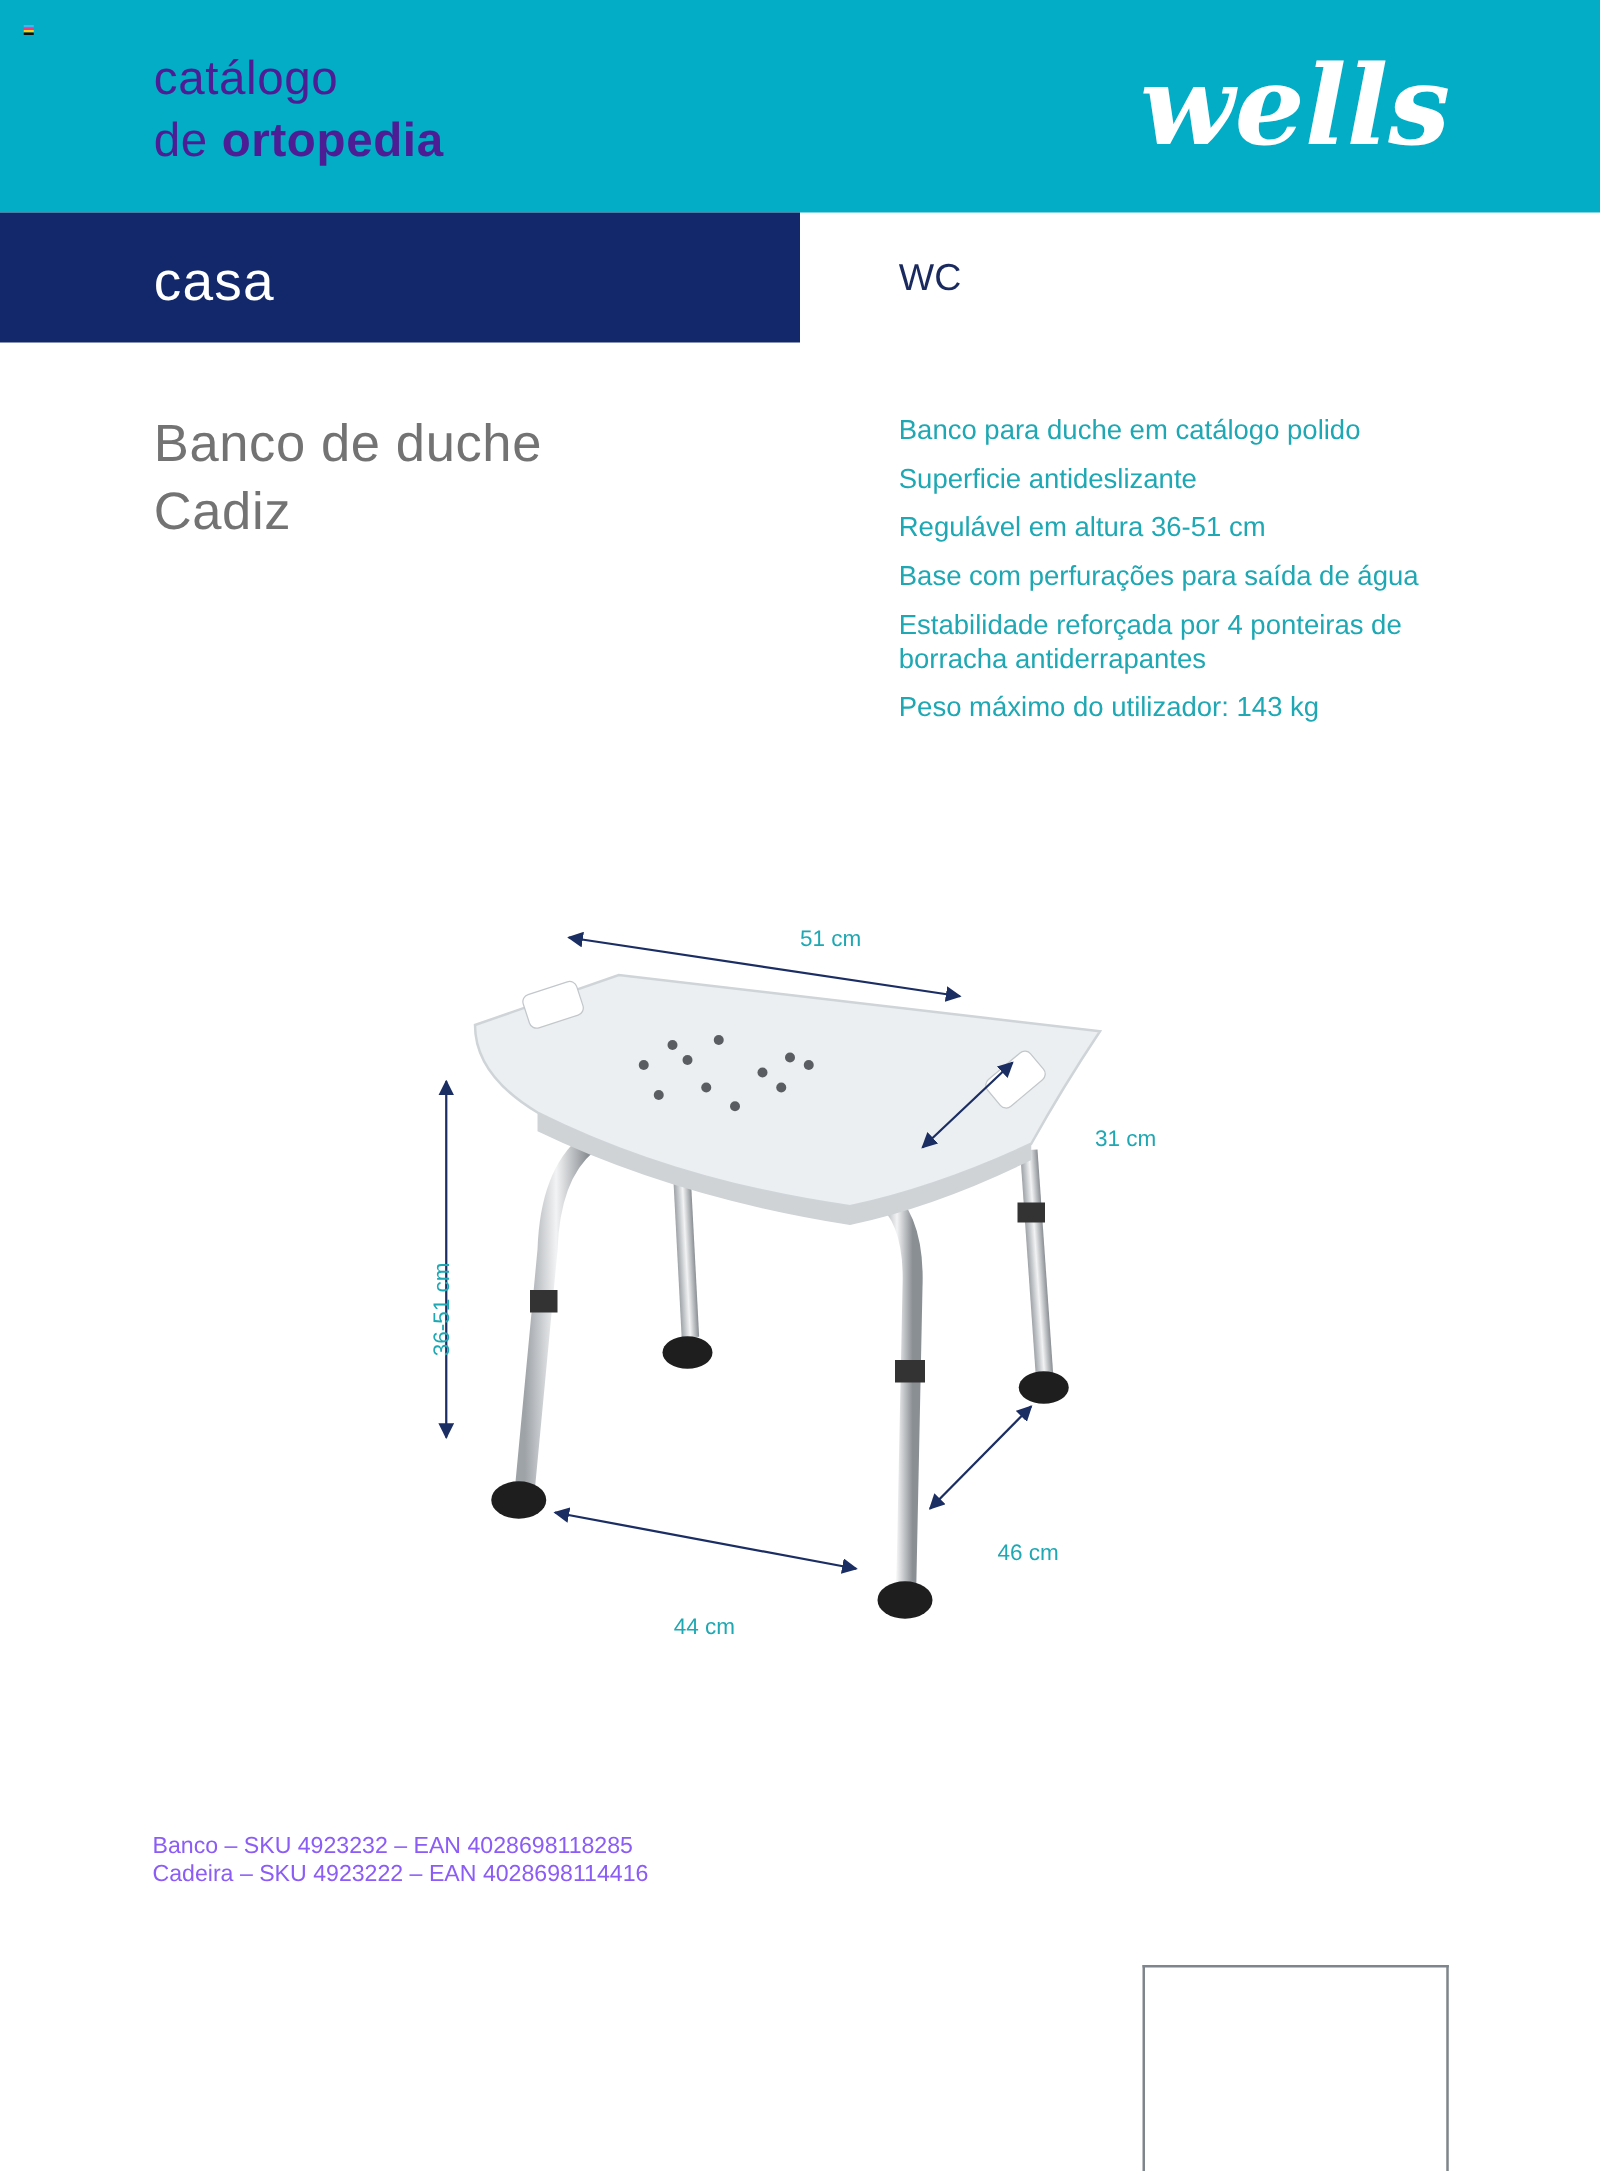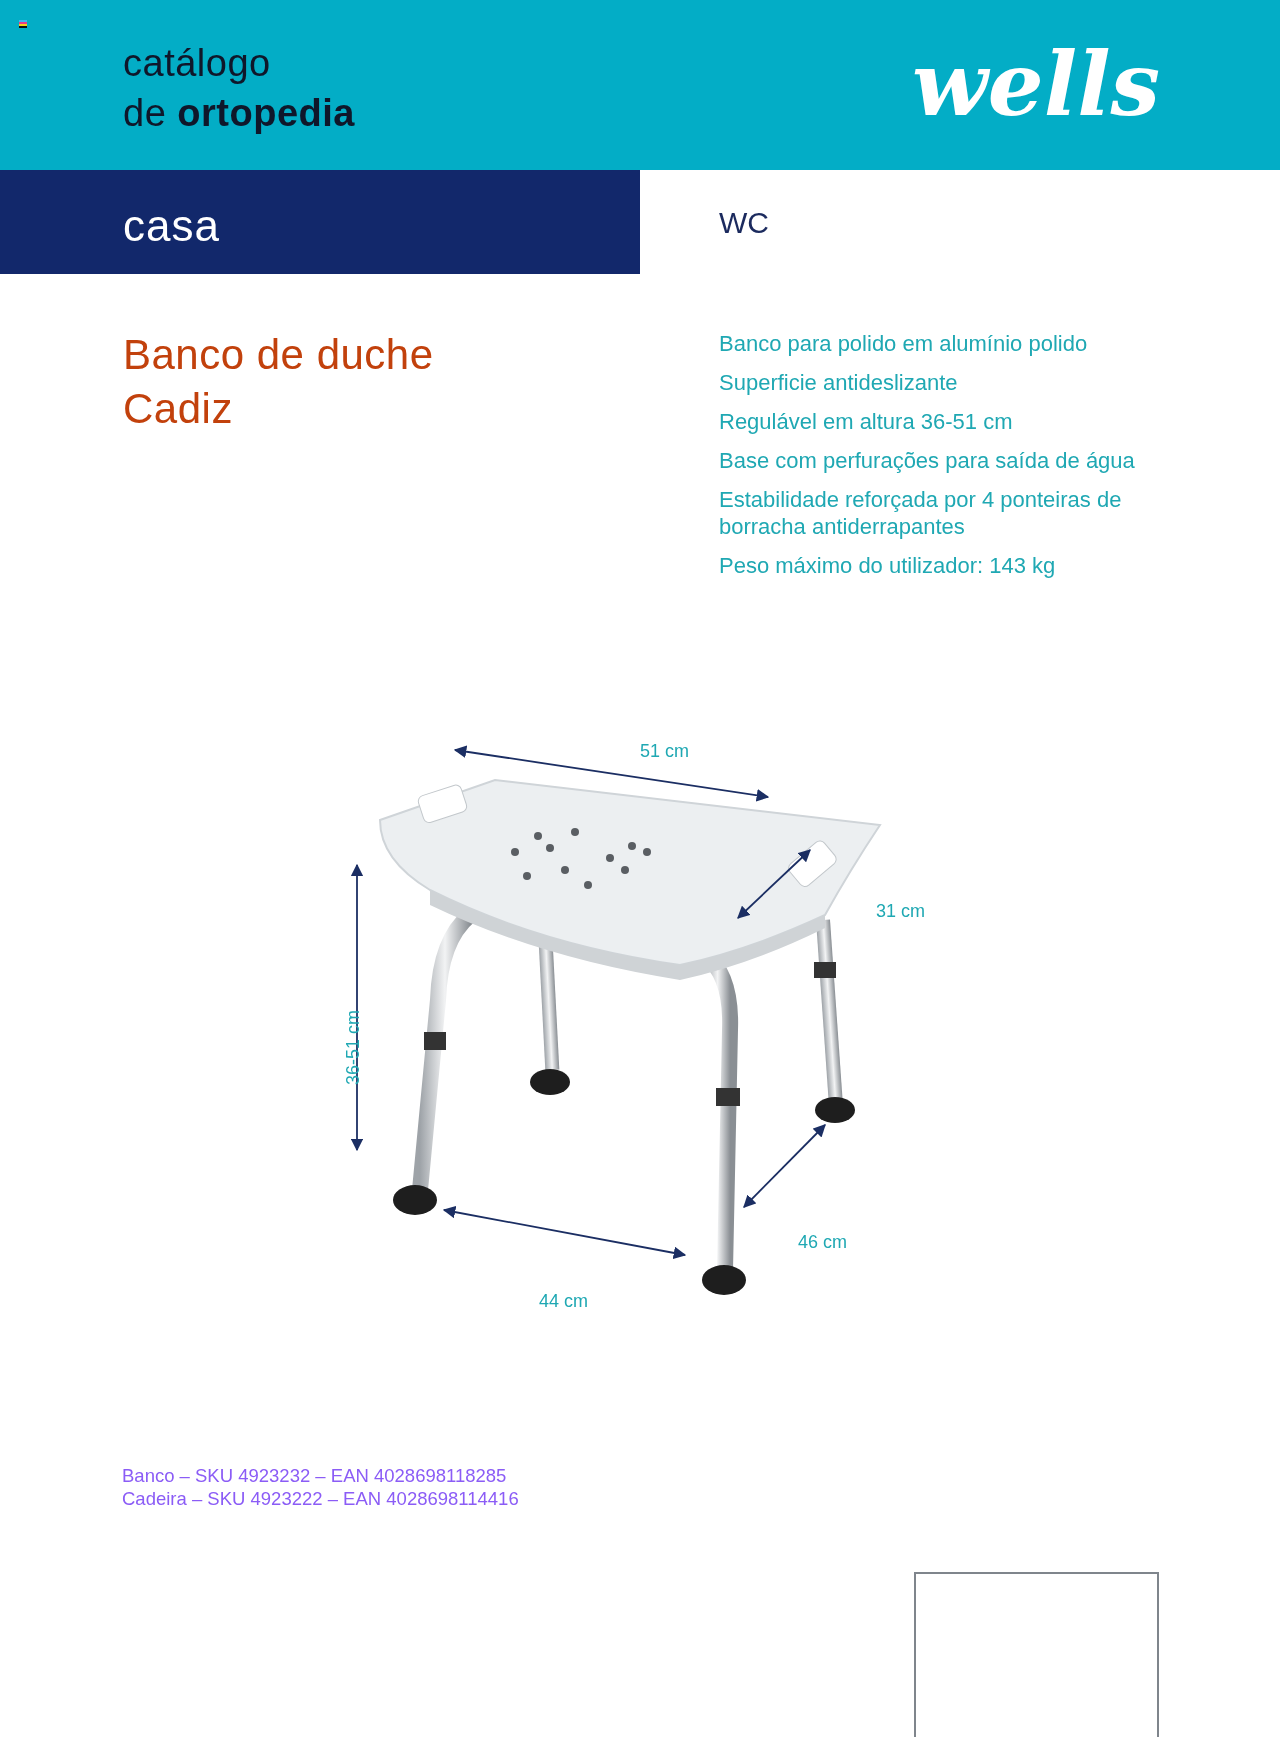--- a/index.html
+++ b/index.html
@@ -8,21 +8,21 @@
 
     .header {
       position: absolute; left: 0; top: 0; width: 1280px; height: 170px;
       background: #03adc6;
     }
     .color-mark {
       position: absolute; left: 19px; top: 20px; width: 8px; height: 8px;
     }
     .color-mark span { display: block; width: 8px; height: 2px; }
     .cat-title {
-      position: absolute; left: 123px; top: 38px; color: #0f172a;
+      position: absolute; left: 123px; top: 38px; color: #4c1d95;
       font-size: 38px; line-height: 50px; letter-spacing: 0.5px;
     }
     .cat-title .light { font-weight: 300; }
     .cat-title .bold { font-weight: 700; }
     .logo {
       position: absolute; left: 912px; top: 40px; width: 250px; height: 90px;
     }
 
     .section-band {
       position: absolute; left: 0; top: 170px; width: 640px; height: 104px;
@@ -31,21 +31,21 @@
     .section-label {
       position: absolute; left: 123px; top: 198px; color: #ffffff;
       font-size: 44px; line-height: 56px; font-weight: 300; letter-spacing: 1px; text-align: right;
     }
     .subsection-label {
       position: absolute; left: 719px; top: 200px; color: #1b2a5e;
       font-size: 30px; line-height: 46px; font-weight: 300;
     }
 
     .product-title {
-      position: absolute; left: 123px; top: 328px; color: #c2410c;
+      position: absolute; left: 123px; top: 328px; color: #737373;
       font-size: 42px; line-height: 54px; letter-spacing: 0.5px;
     }
 
     .features {
       position: absolute; left: 719px; top: 330px; width: 450px; list-style: none;
       color: #1fa8b3; font-size: 22px; line-height: 27px;
     }
     .features li { margin-bottom: 12px; }
 
     .product-image {
@@ -93,21 +93,21 @@
 <div class="section-band"></div>
 <div class="section-label">casa</div>
 <div class="subsection-label">WC</div>
 
 <div class="product-title">
   <div>Banco de duche</div>
   <div>Cadiz</div>
 </div>
 
 <ul class="features">
-  <li>Banco para polido em alumínio polido</li>
+  <li>Banco para duche em catálogo polido</li>
   <li>Superficie antideslizante</li>
   <li>Regulável em altura 36-51 cm</li>
   <li>Base com perfurações para saída de água</li>
   <li>Estabilidade reforçada por 4 ponteiras de borracha antiderrapantes</li>
   <li>Peso máximo do utilizador: 143 kg</li>
 </ul>
 
 <svg class="product-image" viewBox="0 0 620 620">
   <defs>
     <linearGradient id="legGrad" x1="0" x2="1" y1="0" y2="0">

